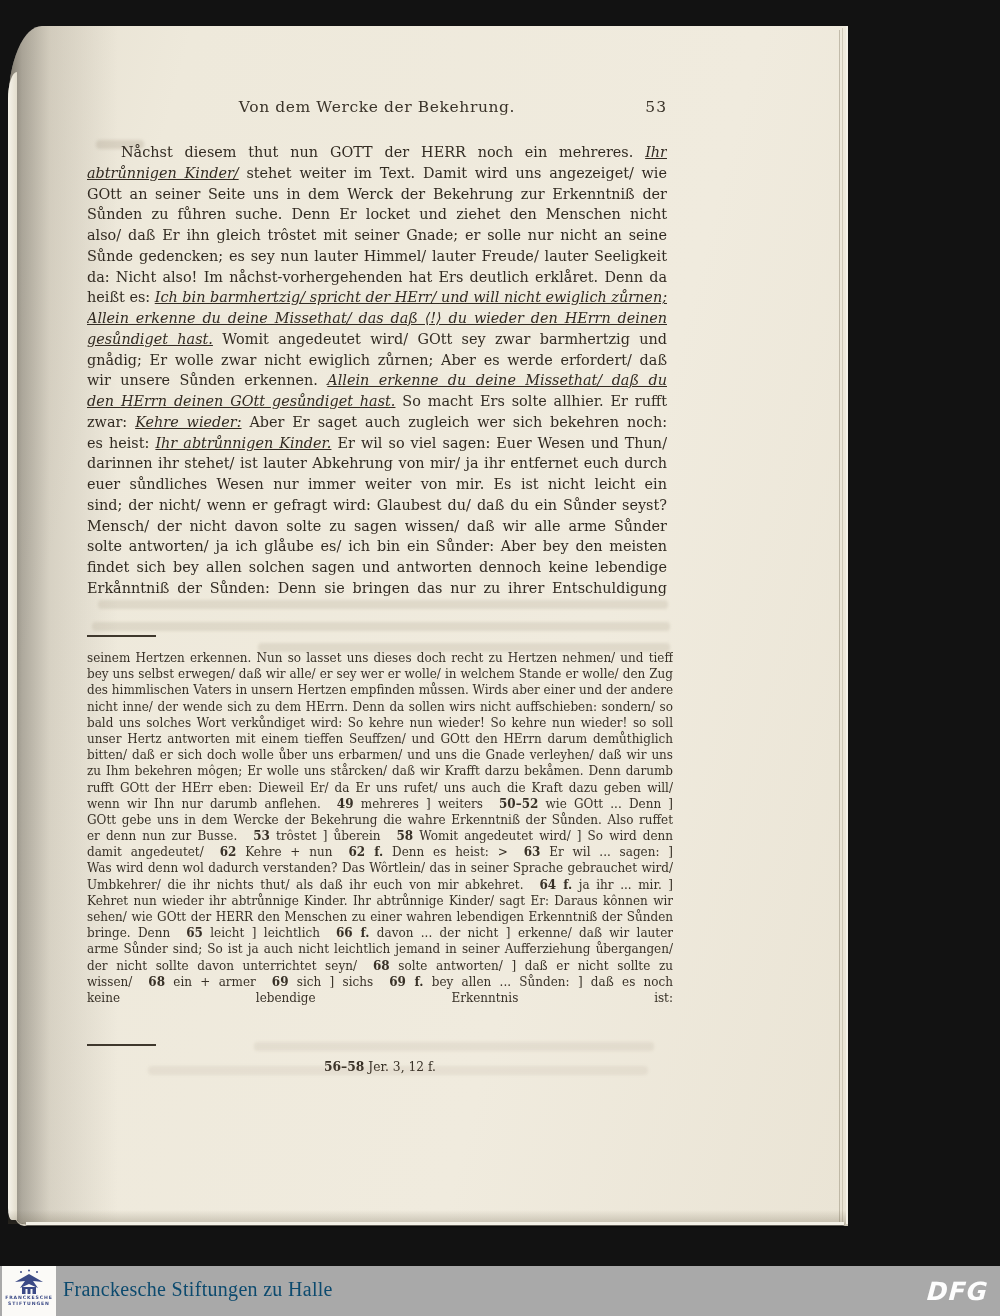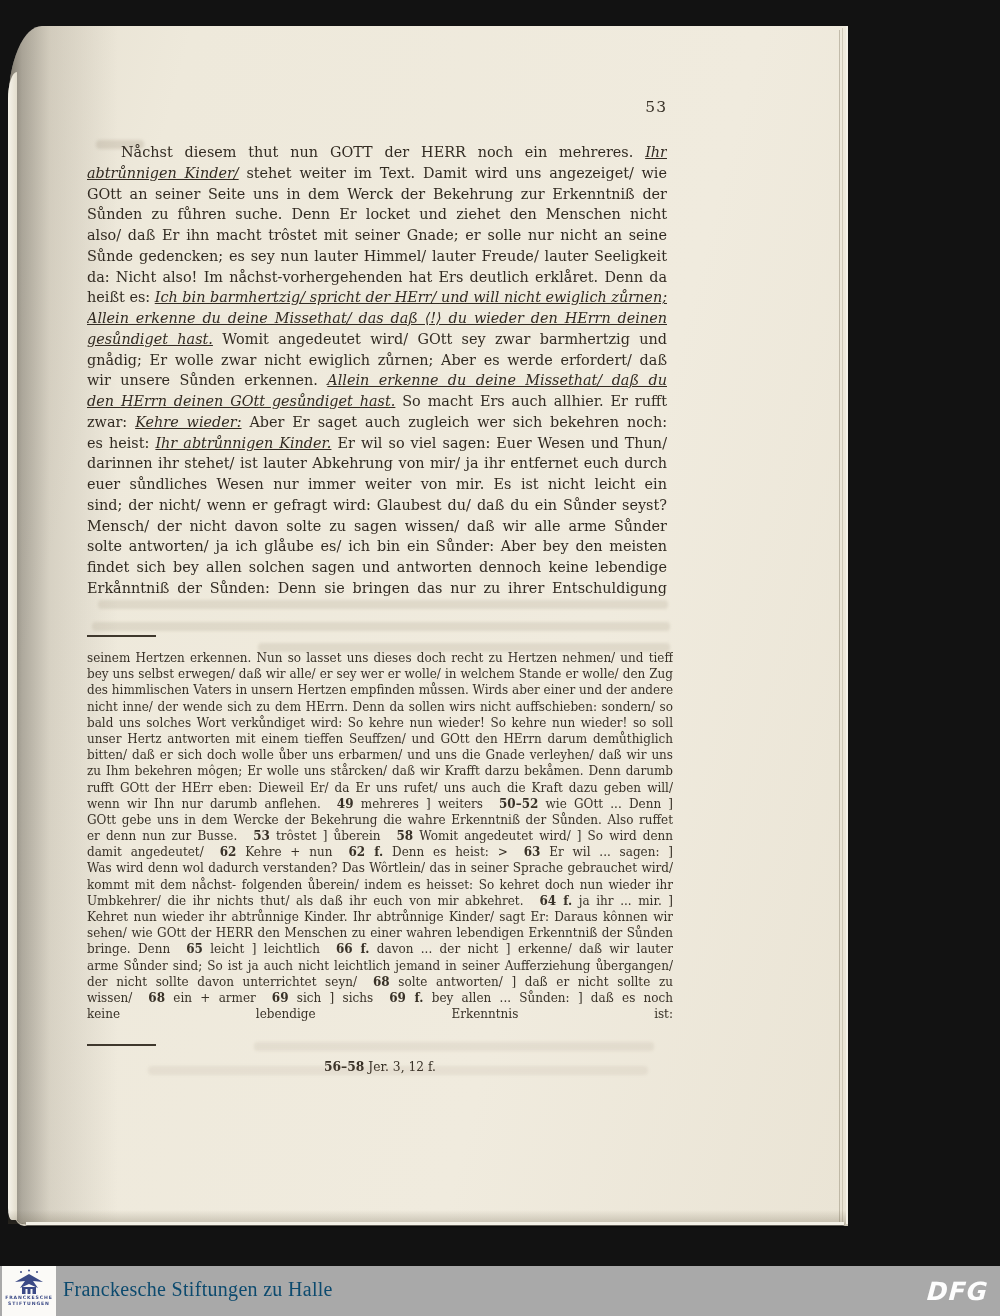--- a/index.html
+++ b/index.html
@@ -112,38 +112,39 @@
   }
 </style>
 </head>
 <body>
 
 <div class="page">
   <div class="gutter-edge"></div>
   <div class="edge-line-a"></div>
   <div class="edge-line-b"></div>
 
+  <div class="running-head">Von dem Wercke der Bekehrung.</div>
   <div class="page-number-box">53</div>
 
   <div class="ghost g6"></div>
 
   <div class="main-text">
       <div class="tline ind"><span>Nåchst diesem thut nun GOTT der HERR noch ein mehreres. </span><span class="s-i">Ihr</span></div>
       <div class="tline"><span class="s-i">abtrůnnigen Kinder/</span><span> stehet weiter im Text. Damit wird uns angezeiget/ wie</span></div>
       <div class="tline"><span>GOtt an seiner Seite uns in dem Werck der Bekehrung zur Erkenntniß der</span></div>
       <div class="tline"><span>Sůnden zu fůhren suche. Denn Er locket und ziehet den Menschen nicht</span></div>
-      <div class="tline"><span>also/ daß Er ihn macht trôstet mit seiner Gnade; er solle nur nicht an seine</span></div>
+      <div class="tline"><span>also/ daß Er ihn gleich trôstet mit seiner Gnade; er solle nur nicht an seine</span></div>
       <div class="tline"><span>Sůnde gedencken; es sey nun lauter Himmel/ lauter Freude/ lauter Seeligkeit</span></div>
       <div class="tline"><span>da: Nicht also! Im nåchst-vorhergehenden hat Ers deutlich erklåret. Denn da</span></div>
       <div class="tline"><span>heißt es: </span><span class="s-i">Ich bin barmhertzig/ spricht der HErr/ und will nicht ewiglich zůrnen;</span></div>
       <div class="tline"><span class="s-i">Allein erkenne du deine Missethat/ das daß ⟨!⟩ du wieder den HErrn deinen GOTT</span></div>
       <div class="tline"><span class="s-i">gesůndiget hast.</span><span> Womit angedeutet wird/ GOtt sey zwar barmhertzig und</span></div>
       <div class="tline"><span>gnådig; Er wolle zwar nicht ewiglich zůrnen; Aber es werde erfordert/ daß</span></div>
       <div class="tline"><span>wir unsere Sůnden erkennen. </span><span class="s-i">Allein erkenne du deine Missethat/ daß du wieder</span></div>
-      <div class="tline"><span class="s-i">den HErrn deinen GOtt gesůndiget hast.</span><span> So macht Ers auch allhier. Er rufft</span></div>
+      <div class="tline"><span class="s-i">den HErrn deinen GOtt gesůndiget hast.</span><span> So macht Ers solte allhier. Er rufft</span></div>
       <div class="tline"><span>zwar: </span><span class="s-i">Kehre wieder:</span><span> Aber Er saget auch zugleich wer sich bekehren noch: Denn</span></div>
       <div class="tline"><span>es heist: </span><span class="s-i">Ihr abtrůnnigen Kinder.</span><span> Er wil so viel sagen: Euer Wesen und Thun/</span></div>
       <div class="tline"><span>darinnen ihr stehet/ ist lauter Abkehrung von mir/ ja ihr entfernet euch durch</span></div>
       <div class="tline"><span>euer sůndliches Wesen nur immer weiter von mir. Es ist nicht leicht ein</span></div>
       <div class="tline"><span>sind; der nicht/ wenn er gefragt wird: Glaubest du/ daß du ein Sůnder seyst?</span></div>
       <div class="tline"><span>Mensch/ der nicht davon solte zu sagen wissen/ daß wir alle arme Sůnder</span></div>
       <div class="tline"><span>solte antworten/ ja ich glåube es/ ich bin ein Sůnder: Aber bey den meisten</span></div>
       <div class="tline"><span>findet sich bey allen solchen sagen und antworten dennoch keine lebendige</span></div>
       <div class="tline"><span>Erkånntniß der Sůnden: Denn sie bringen das nur zu ihrer Entschuldigung</span></div>
     </div>
@@ -162,21 +163,20 @@
       <div class="tline"><span>bald uns solches Wort verkůndiget wird: So kehre nun wieder! So kehre nun wieder! so soll</span></div>
       <div class="tline"><span>unser Hertz antworten mit einem tieffen Seuffzen/ und GOtt den HErrn darum demůthiglich</span></div>
       <div class="tline"><span>bitten/ daß er sich doch wolle ůber uns erbarmen/ und uns die Gnade verleyhen/ daß wir uns</span></div>
       <div class="tline"><span>zu Ihm bekehren môgen; Er wolle uns stårcken/ daß wir Krafft darzu bekåmen. Denn darumb</span></div>
       <div class="tline"><span>rufft GOtt der HErr eben: Dieweil Er/ da Er uns rufet/ uns auch die Kraft dazu geben will/</span></div>
       <div class="tline"><span>wenn wir Ihn nur darumb anflehen.</span><span class="s-g"></span><span class="s-b">49</span><span> mehreres ] weiters</span><span class="s-g"></span><span class="s-b">50–52</span><span> wie GOtt ... Denn ]</span></div>
       <div class="tline"><span>GOtt gebe uns in dem Wercke der Bekehrung die wahre Erkenntniß der Sůnden. Also ruffet</span></div>
       <div class="tline"><span>er denn nun zur Busse.</span><span class="s-g"></span><span class="s-b">53</span><span> trôstet ] ůberein</span><span class="s-g"></span><span class="s-b">58</span><span> Womit angedeutet wird/ ] So wird denn</span></div>
       <div class="tline"><span>damit angedeutet/</span><span class="s-g"></span><span class="s-b">62</span><span> Kehre + nun</span><span class="s-g"></span><span class="s-b">62 f.</span><span> Denn es heist: &gt;</span><span class="s-g"></span><span class="s-b">63</span><span> Er wil ... sagen: ]</span></div>
       <div class="tline"><span>Was wird denn wol dadurch verstanden? Das Wôrtlein/ das in seiner Sprache gebrauchet wird/</span></div>
-      <div class="tline"><span>kommt mit dem nåchst- folgenden ůberein/ indem es heisset: So kehret doch nun wieder ihr</span></div>
       <div class="tline"><span>Umbkehrer/ die ihr nichts thut/ als daß ihr euch von mir abkehret.</span><span class="s-g"></span><span class="s-b">64 f.</span><span> ja ihr ... mir. ]</span></div>
       <div class="tline"><span>Kehret nun wieder ihr abtrůnnige Kinder. Ihr abtrůnnige Kinder/ sagt Er: Daraus kônnen wir</span></div>
       <div class="tline"><span>sehen/ wie GOtt der HERR den Menschen zu einer wahren lebendigen Erkenntniß der Sůnden</span></div>
       <div class="tline"><span>bringe. Denn</span><span class="s-g"></span><span class="s-b">65</span><span> leicht ] leichtlich</span><span class="s-g"></span><span class="s-b">66 f.</span><span> davon ... der nicht ] erkenne/ daß wir lauter</span></div>
       <div class="tline"><span>arme Sůnder sind; So ist ja auch nicht leichtlich jemand in seiner Aufferziehung ůbergangen/</span></div>
       <div class="tline"><span>der nicht sollte davon unterrichtet seyn/</span><span class="s-g"></span><span class="s-b">68</span><span> solte antworten/ ] daß er nicht sollte zu antworten</span></div>
       <div class="tline"><span>wissen/</span><span class="s-g"></span><span class="s-b">68</span><span> ein + armer</span><span class="s-g"></span><span class="s-b">69</span><span> sich ] sichs</span><span class="s-g"></span><span class="s-b">69 f.</span><span> bey allen ... Sůnden: ] daß es noch</span></div>
       <div class="tline short"><span>keine lebendige Erkenntnis ist:</span></div>
     </div>
 

